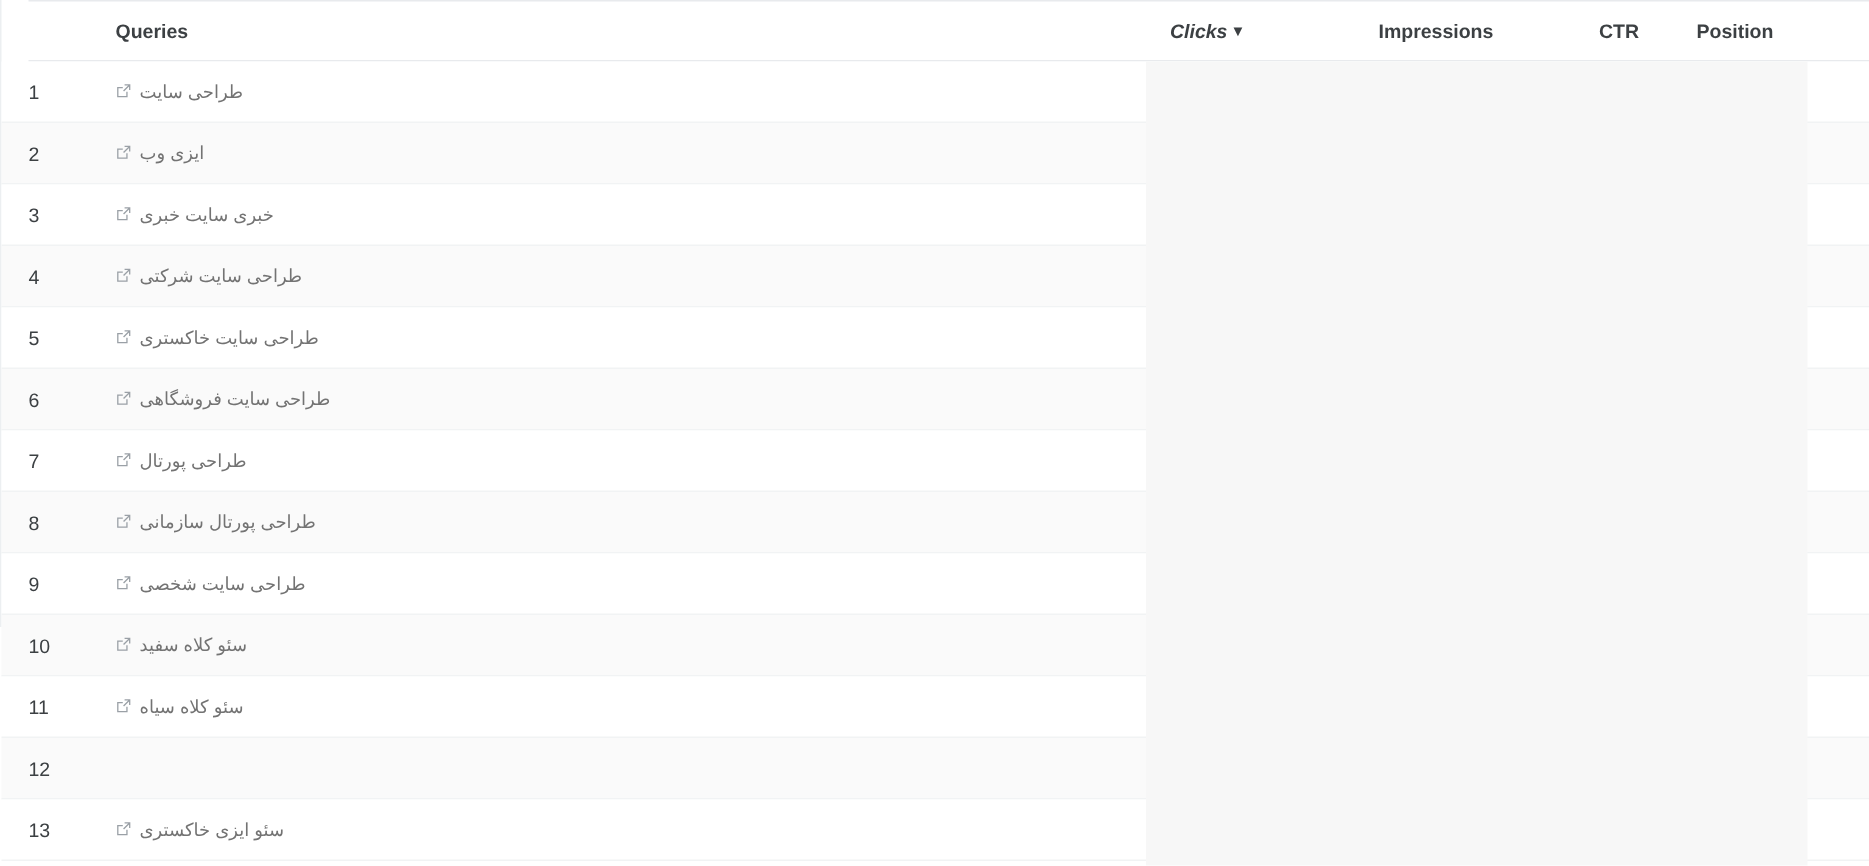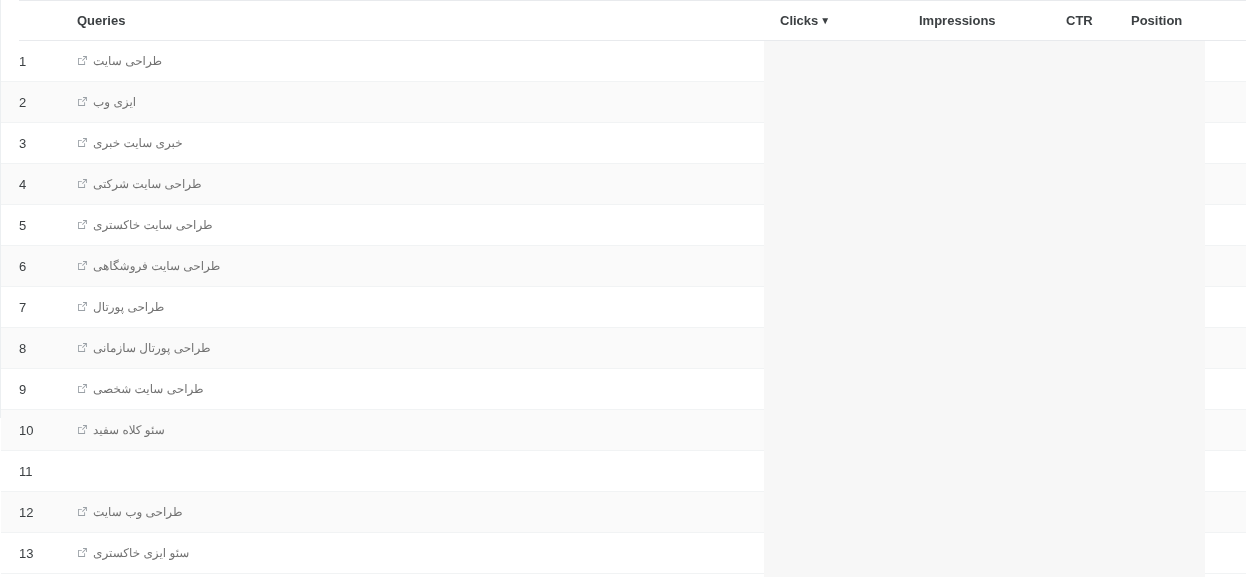--- a/index.html
+++ b/index.html
@@ -38,21 +38,21 @@
     position: absolute;
     top: 0;
     height: 40px;
     line-height: 40px;
     font-size: 13px;
     font-weight: bold;
     color: #3c4043;
     white-space: nowrap;
   }
   .th-queries     { left: 58px; }
-  .th-clicks      { left: 761px; }
+  .th-clicks      { left: 761px; font-style: italic; }
   .th-impressions { left: 886px; margin-left: 14px; }
   .th-ctr         { left: 1011px; margin-left: 36px; }
   .th-position    { left: 1112px; }
 
   .sort-caret {
     display: inline-block;
     margin-left: 2px;
     font-size: 10px;
     line-height: 10px;
     vertical-align: 1px;
@@ -211,27 +211,27 @@
       </div>
       <div class="trow alt">
         <div class="cell-index">10</div>
         <div class="cell-query"><span class="q-text">سئو کلاه سفید</span><span class="ext-icon"><svg viewBox="0 0 12 12" fill="none" xmlns="http://www.w3.org/2000/svg">
               <path d="M1.2 3.2h4.1v0.95H2.15v5.7h5.7V6.75h0.95V10.8H1.2V3.2z" fill="#9aa0a6"></path>
               <path d="M6.6 1.2h4.2v4.2h-0.95V2.82L6.2 6.47 5.53 5.8l3.65-3.65H6.6V1.2z" fill="#9aa0a6"></path>
             </svg></span></div>
       </div>
       <div class="trow">
         <div class="cell-index">11</div>
+        <div class="cell-query"><span class="q-text">سئو کلاه سیاه</span><span class="ext-icon"><svg viewBox="0 0 12 12" fill="none" xmlns="http://www.w3.org/2000/svg">
+              <path d="M1.2 3.2h4.1v0.95H2.15v5.7h5.7V6.75h0.95V10.8H1.2V3.2z" fill="#9aa0a6"></path>
+              <path d="M6.6 1.2h4.2v4.2h-0.95V2.82L6.2 6.47 5.53 5.8l3.65-3.65H6.6V1.2z" fill="#9aa0a6"></path>
+            </svg></span></div>
       </div>
       <div class="trow alt">
         <div class="cell-index">12</div>
-        <div class="cell-query"><span class="q-text">طراحی وب سایت</span><span class="ext-icon"><svg viewBox="0 0 12 12" fill="none" xmlns="http://www.w3.org/2000/svg">
-              <path d="M1.2 3.2h4.1v0.95H2.15v5.7h5.7V6.75h0.95V10.8H1.2V3.2z" fill="#9aa0a6"></path>
-              <path d="M6.6 1.2h4.2v4.2h-0.95V2.82L6.2 6.47 5.53 5.8l3.65-3.65H6.6V1.2z" fill="#9aa0a6"></path>
-            </svg></span></div>
       </div>
       <div class="trow">
         <div class="cell-index">13</div>
         <div class="cell-query"><span class="q-text">سئو ایزی خاکستری</span><span class="ext-icon"><svg viewBox="0 0 12 12" fill="none" xmlns="http://www.w3.org/2000/svg">
               <path d="M1.2 3.2h4.1v0.95H2.15v5.7h5.7V6.75h0.95V10.8H1.2V3.2z" fill="#9aa0a6"></path>
               <path d="M6.6 1.2h4.2v4.2h-0.95V2.82L6.2 6.47 5.53 5.8l3.65-3.65H6.6V1.2z" fill="#9aa0a6"></path>
             </svg></span></div>
       </div>
     </div>
 

